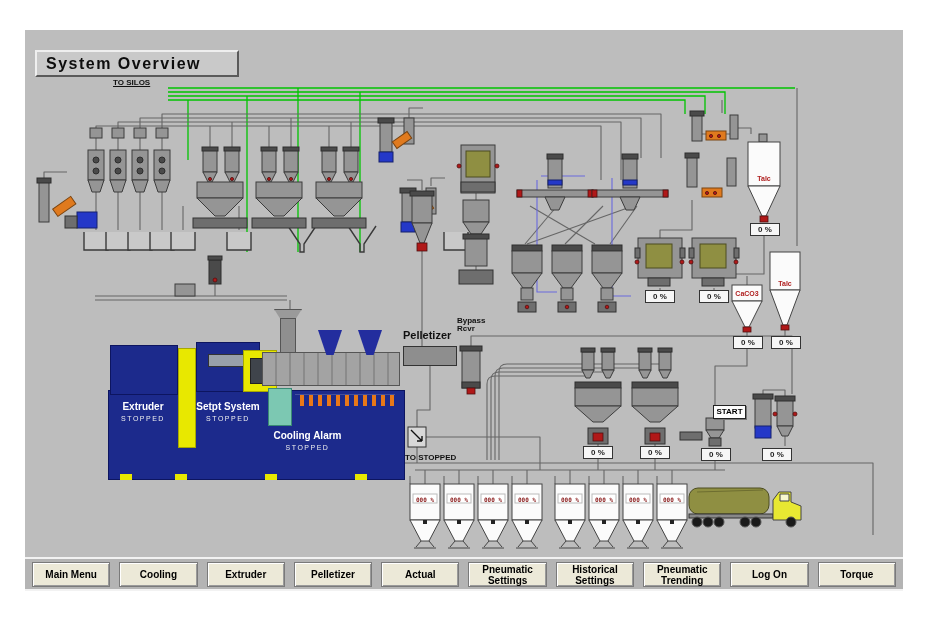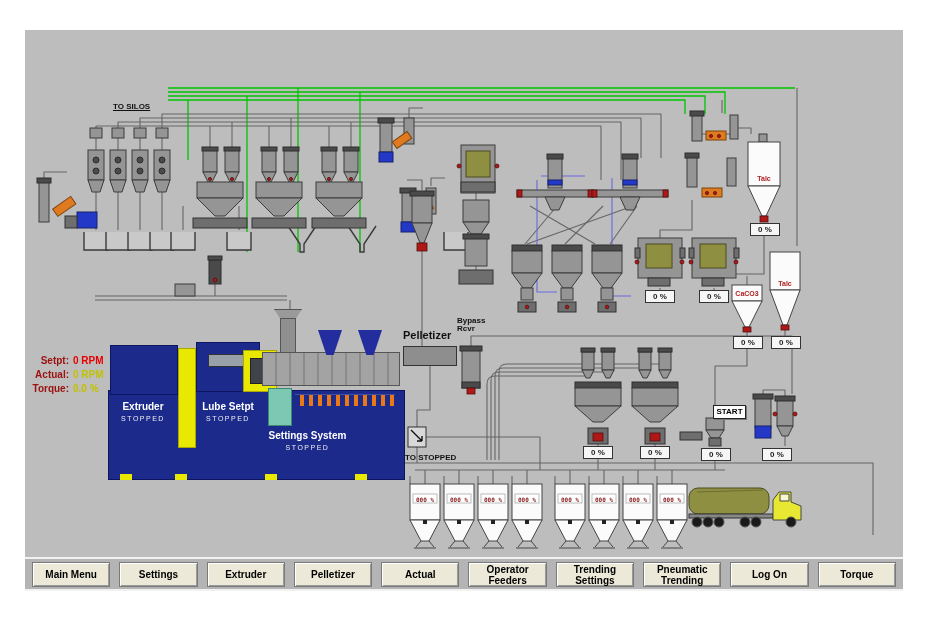--- a/index.html
+++ b/index.html
@@ -534,27 +534,23 @@
     </g>
 
     <g>
       <rect class="eq" x="437" y="320" width="18" height="38"></rect>
         <rect class="dk" x="435" y="316" width="22" height="5"></rect>
       <rect class="dk" x="437" y="352" width="18" height="6"></rect>
         <rect class="rd" x="442" y="358" width="8" height="6"></rect>
     </g>
   </svg>
 
-  <div class="lbl f8" style="left:88px; top:72px;text-decoration:underline;">TO SILOS</div>
-
-  <div class="readout">
-    <div class="rrow"><span class="rlab">Setpt:</span><span class="rval red">0 RPM</span></div>
-    <div class="rrow"><span class="rlab">Actual:</span><span class="rval yel">0 RPM</span></div>
-    <div class="rrow"><span class="rlab">Torque:</span><span class="rval yel">0.0 %</span></div>
-  </div>
+  <div class="title-box">System Overview</div>
+  <div class="lbl f8" style="left:88px; top:48px;text-decoration:underline;">TO SILOS</div>
+
 
   <div class="mblue" style="left:83px; top:360px; width:297px; height:90px;"></div>
   <div class="foot" style="left:95px;"></div>
   <div class="foot" style="left:150px;"></div>
   <div class="foot" style="left:240px;"></div>
   <div class="foot" style="left:330px;"></div>
   <div class="mblue" style="left:85px; top:315px; width:68px; height:50px;"></div>
   <div class="yellow" style="left:153px; top:318px; width:18px; height:100px;"></div>
   <div class="mblue" style="left:171px; top:312px; width:64px; height:50px;"></div>
   <div style="position:absolute; left:183px; top:324px; width:38px; height:13px; background:#98a0aa; border:1px solid #333;"></div>
@@ -563,23 +559,23 @@
   <div class="ducttop"></div>
   <div class="duct"></div>
   <div class="barrel"></div>
   <div class="funnel" style="left:290px; top:300px;"></div>
   <div class="funnel" style="left:330px; top:300px;"></div>
   <div class="teal"></div>
   <div class="nozzles"></div>
 
   <div class="mlabel" style="left:85px; top:371px; width:66px;">Extruder</div>
   <div class="mstatus" style="left:85px; top:385px; width:66px;">STOPPED</div>
-  <div class="mlabel" style="left:169px; top:371px; width:68px;">Lube Setpt</div>
+  <div class="mlabel" style="left:169px; top:371px; width:68px;">Setpt System</div>
   <div class="mstatus" style="left:169px; top:385px; width:68px;">STOPPED</div>
-  <div class="mlabel" style="left:230px; top:400px; width:105px;">Settings System</div>
+  <div class="mlabel" style="left:230px; top:400px; width:105px;">Cooling Alarm</div>
   <div class="mstatus" style="left:230px; top:414px; width:105px;">STOPPED</div>
 
   <div class="lbl f11" style="left:378px; top:299px;">Pelletizer</div>
   <div class="pellet-box"></div>
 
   <div class="lbl f8" style="left:432px; top:287px; line-height:8px;">
     <span style="display:block;">Bypass</span>
     <span style="display:block;">Rcvr</span>
   </div>
 
@@ -591,23 +587,23 @@
   <div class="pct" style="left:674px; top:260px;">0 %</div>
   <div class="pct" style="left:708px; top:306px;">0 %</div>
   <div class="pct" style="left:746px; top:306px;">0 %</div>
   <div class="pct" style="left:558px; top:416px;">0 %</div>
   <div class="pct" style="left:615px; top:416px;">0 %</div>
   <div class="pct" style="left:676px; top:418px;">0 %</div>
   <div class="pct" style="left:737px; top:418px;">0 %</div>
 
   <div class="nav">
     <button class="navbtn">Main Menu</button>
-    <button class="navbtn">Settings</button>
+    <button class="navbtn">Cooling</button>
     <button class="navbtn">Extruder</button>
     <button class="navbtn">Pelletizer</button>
     <button class="navbtn">Actual</button>
-    <button class="navbtn">Operator Feeders</button>
-    <button class="navbtn">Trending Settings</button>
+    <button class="navbtn">Pneumatic Settings</button>
+    <button class="navbtn">Historical Settings</button>
     <button class="navbtn">Pneumatic Trending</button>
     <button class="navbtn">Log On</button>
     <button class="navbtn">Torque</button>
   </div>
 </div>
 
 </body></html>

